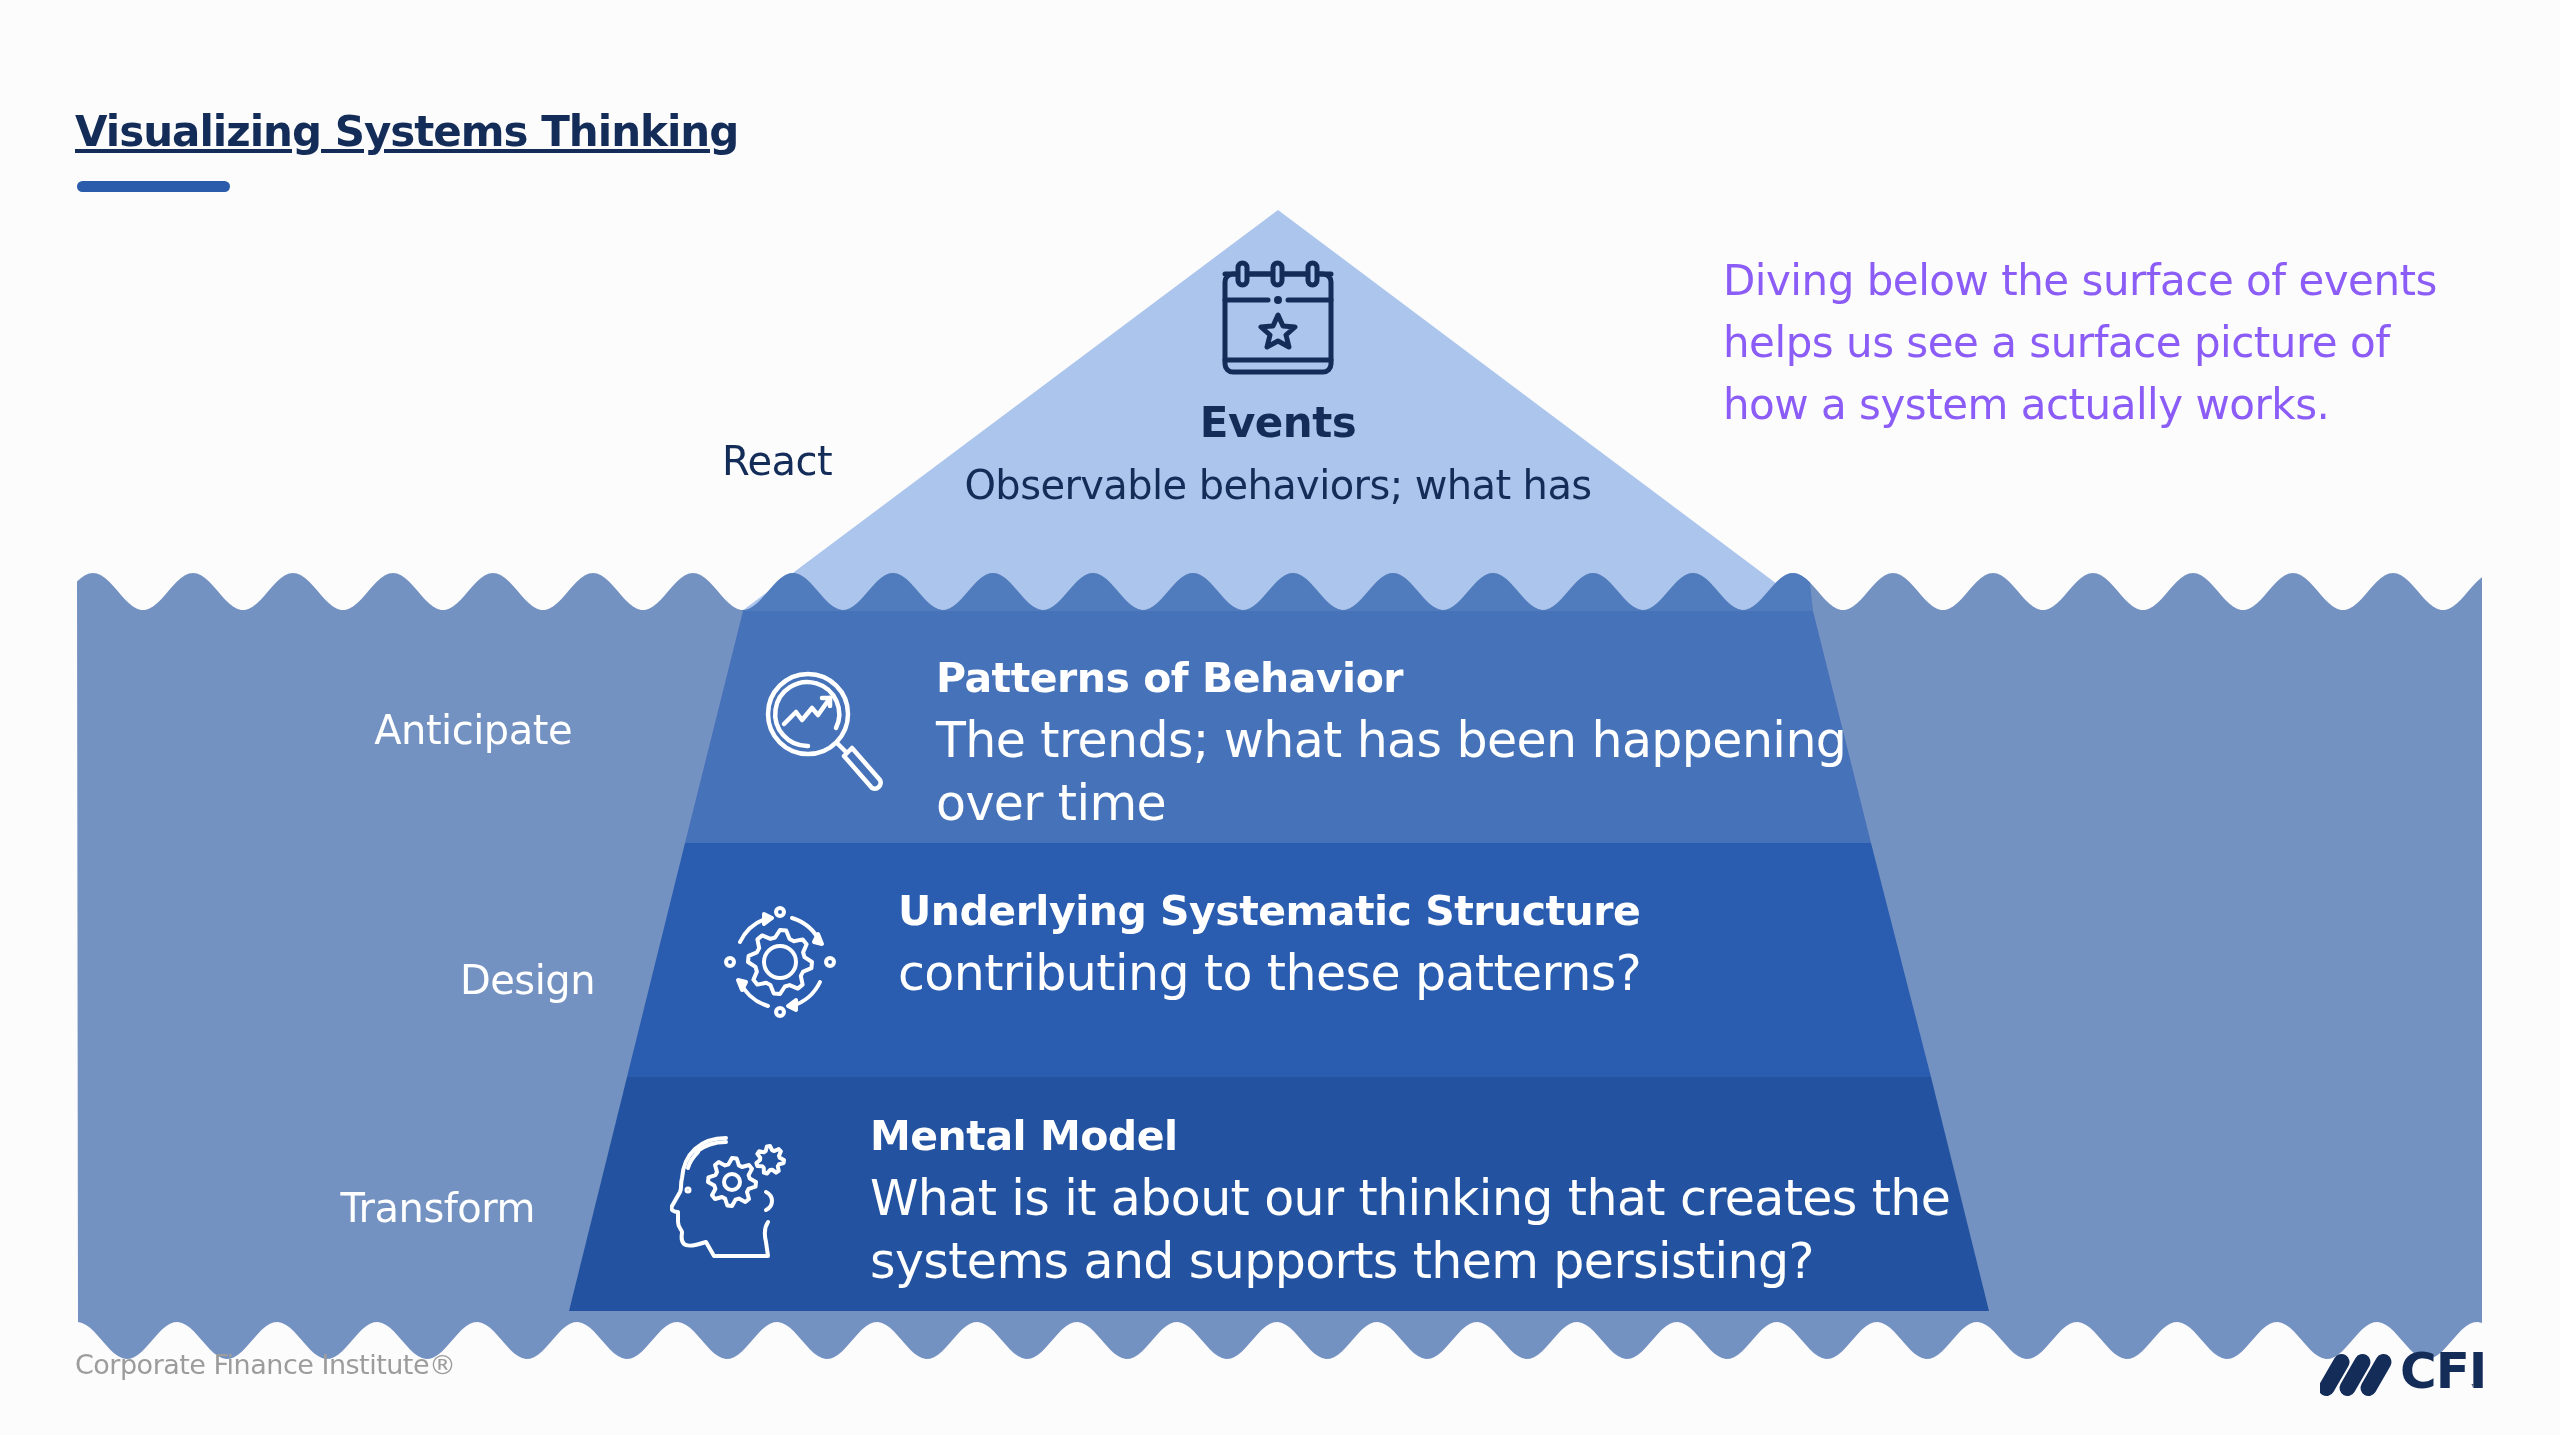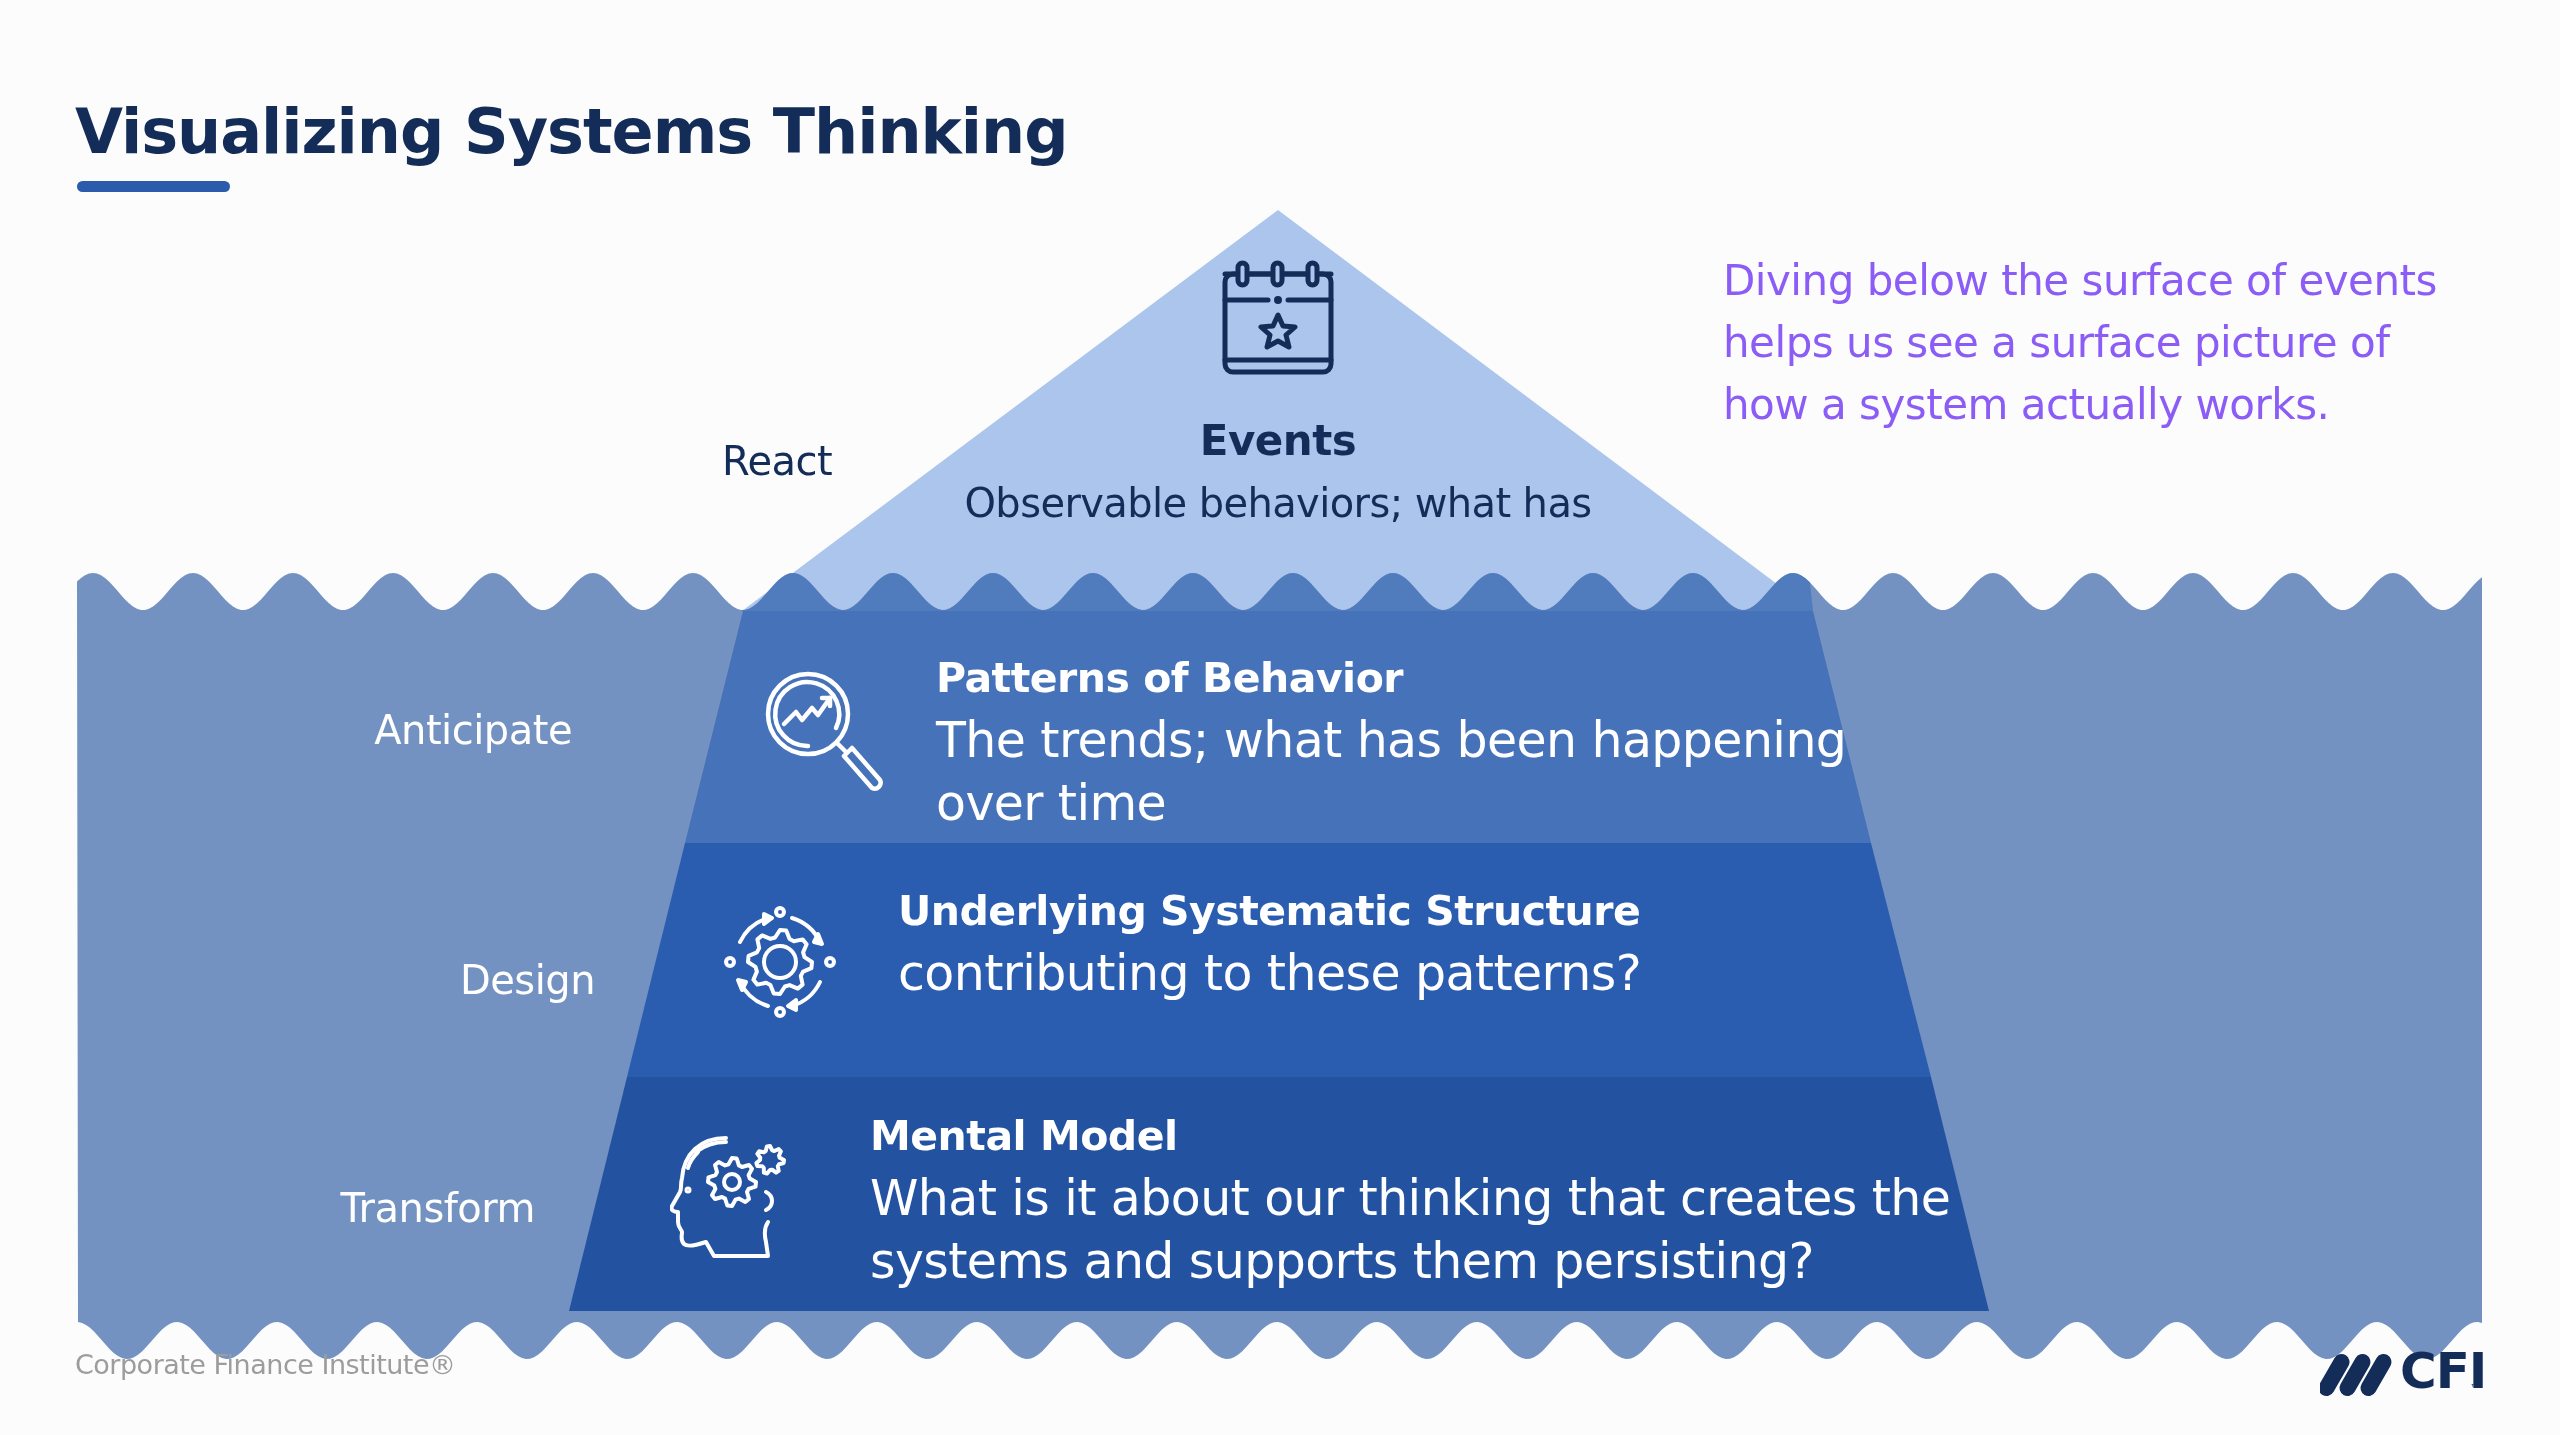--- a/index.html
+++ b/index.html
@@ -4,33 +4,33 @@
 <style>
   html, body { margin: 0; padding: 0; }
   body {
     width: 2560px; height: 1435px; position: relative; overflow: hidden;
     background: #fcfcfd;
     font-family: "DejaVu Sans", "Liberation Sans", sans-serif;
   }
   .abs { position: absolute; }
   #scene { position: absolute; left: 0; top: 0; }
   .title {
-    left: 75px; top: 92px; font-size: 62px; font-weight: bold; color: #142c58;
-    letter-spacing: -1px; white-space: nowrap; line-height: 80px;
+    left: 75px; top: 92px; font-size: 42px; font-weight: bold; color: #142c58;
+    letter-spacing: -1px; white-space: nowrap; line-height: 80px; text-decoration: underline;
   }
   .title-bar { left: 77px; top: 181px; width: 153px; height: 11px; border-radius: 6px; background: #2a5cab; }
   .level-label { font-size: 40px; line-height: 50px; white-space: nowrap; letter-spacing: -0.5px; }
   .level-label.dark { color: #142c58; }
   .level-label.light { color: #ffffff; text-align: right; }
   .side-note {
     left: 1723px; top: 250px; width: 760px; font-size: 42px; line-height: 62px; color: #8b5cf6;
     letter-spacing: -0.5px;
   }
   .events-block { left: 900px; top: 392px; width: 756px; text-align: center; color: #142c58; }
-  .events-block .t { font-size: 42px; font-weight: bold; line-height: 62px; letter-spacing: -0.5px; margin-top: 18px; }
+  .events-block .t { font-size: 42px; font-weight: bold; line-height: 62px; letter-spacing: -0.5px; }
   .events-block .d { font-size: 40px; line-height: 62px; letter-spacing: -0.6px; }
   .layer-text { color: #ffffff; white-space: nowrap; }
   .layer-text .t { font-size: 41px; font-weight: bold; line-height: 62px; letter-spacing: -0.5px; }
   .layer-text .d { font-size: 49px; line-height: 63px; letter-spacing: -0.6px; }
   .footer { left: 75px; top: 1349px; font-size: 27px; color: #9c9c9c; letter-spacing: -0.5px; white-space: nowrap; }
   .cfi-logo { left: 2320px; top: 1342px; width: 170px; height: 60px; }
   .cfi-text { font-size: 50px; font-weight: bold; color: #142c58; letter-spacing: -1px; }
   .icon { position: absolute; }
 </style>
 </head>

